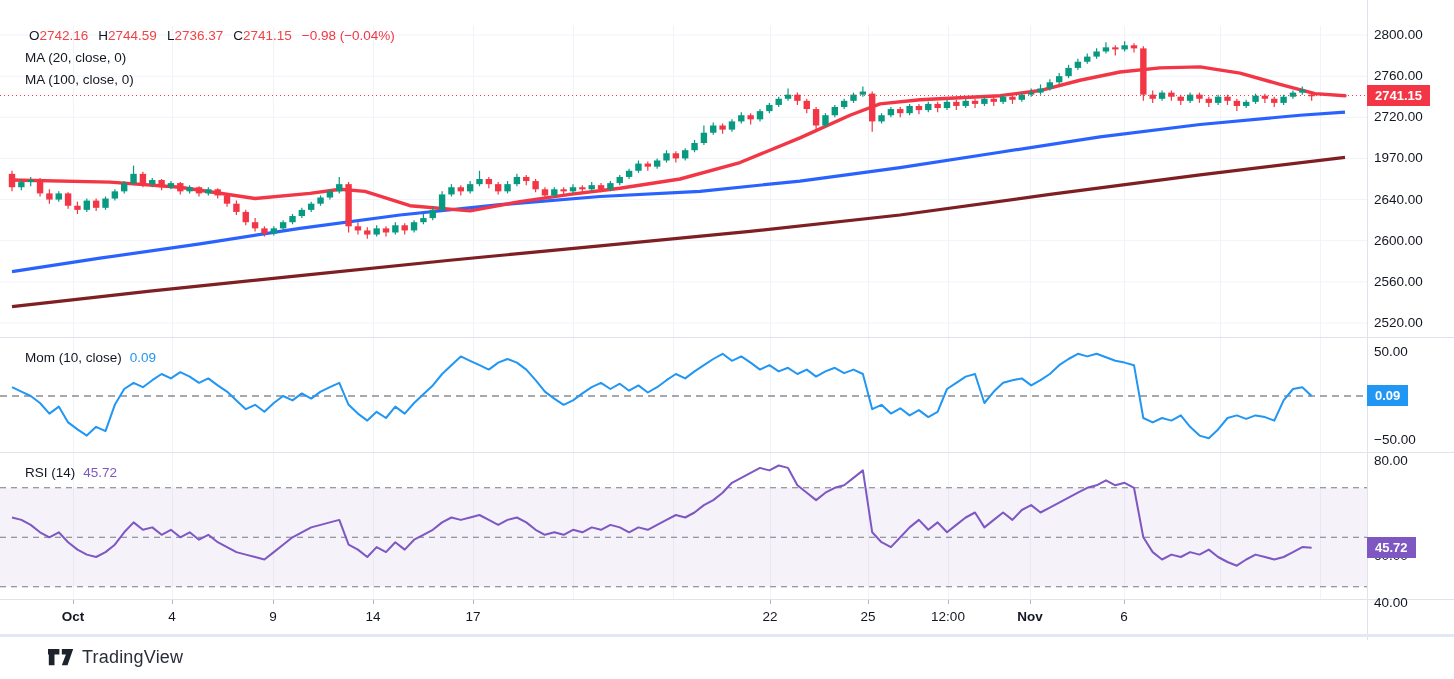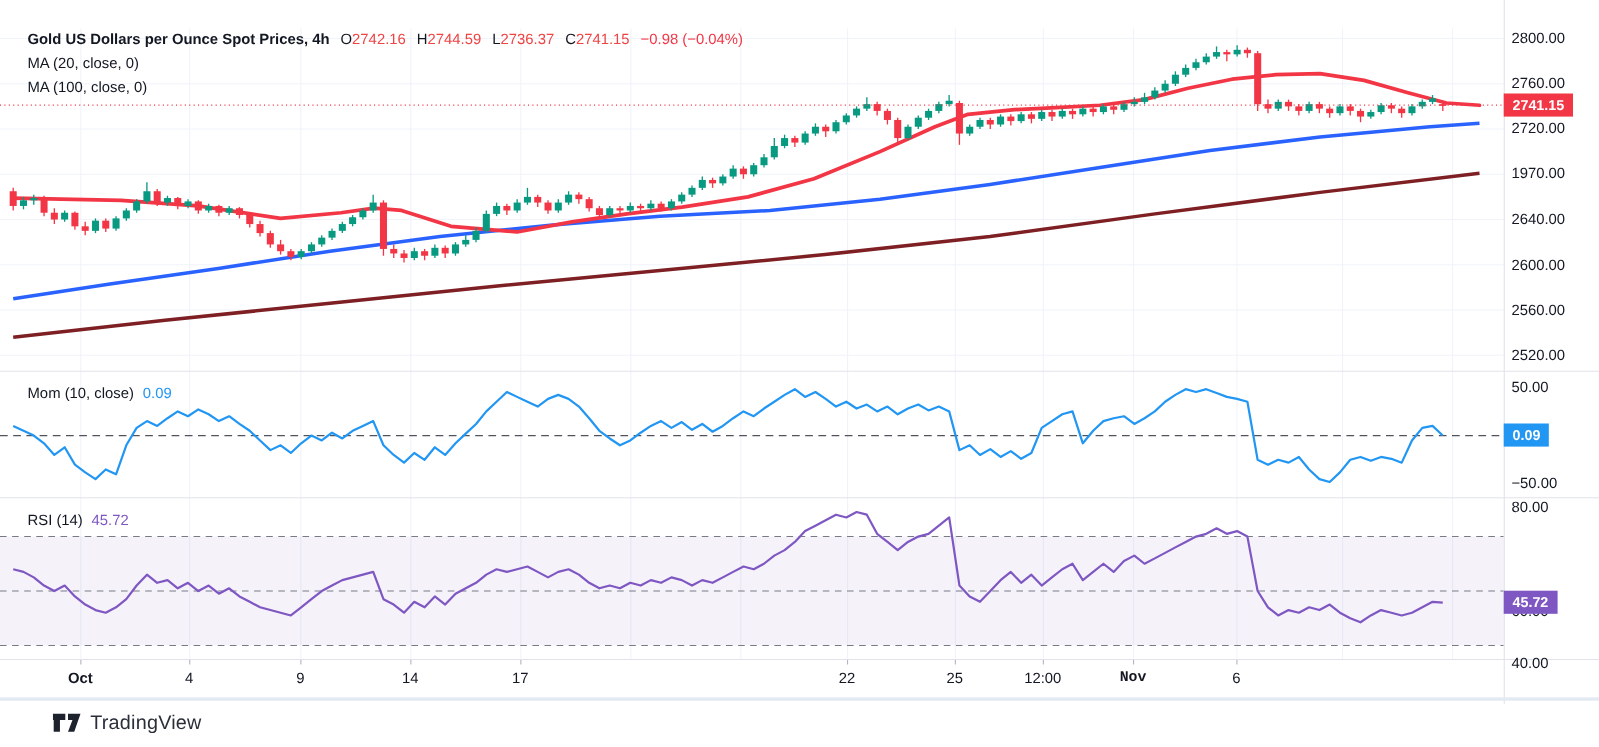--- a/index.html
+++ b/index.html
@@ -355,21 +355,20 @@
       <line x1="473.5" y1="600" x2="473.5" y2="604" stroke="#b2b5be" stroke-width="1"></line>
       <line x1="770.5" y1="600" x2="770.5" y2="604" stroke="#b2b5be" stroke-width="1"></line>
       <line x1="868.5" y1="600" x2="868.5" y2="604" stroke="#b2b5be" stroke-width="1"></line>
       <line x1="948.5" y1="600" x2="948.5" y2="604" stroke="#b2b5be" stroke-width="1"></line>
       <line x1="1030.5" y1="600" x2="1030.5" y2="604" stroke="#b2b5be" stroke-width="1"></line>
       <line x1="1124.5" y1="600" x2="1124.5" y2="604" stroke="#b2b5be" stroke-width="1"></line>
     </svg>
 
   <div class="legend">
     <div class="legend-row">
-      <span class="legend-title">Gold US Dollars per Ounce Spot Prices, 4h</span>
       <span><span class="ohlc-letter">O</span><span class="ohlc-val">2742.16</span></span>
       <span><span class="ohlc-letter">H</span><span class="ohlc-val">2744.59</span></span>
       <span><span class="ohlc-letter">L</span><span class="ohlc-val">2736.37</span></span>
       <span><span class="ohlc-letter">C</span><span class="ohlc-val">2741.15</span></span>
       <span class="ohlc-change">−0.98 (−0.04%)</span>
     </div>
     <div class="ma-row">MA (20, close, 0)</div>
     <div class="ma-row">MA (100, close, 0)</div>
   </div>
 
@@ -412,15 +411,15 @@
     <div class="axis-label" style="top: 504.5px; margin-top: 43px;">60.00</div>
     <div class="axis-label" style="top: 554px; margin-top: 41px;">40.00</div>
     <div class="time-label bold" style="left: 73px;">Oct</div>
     <div class="time-label" style="left: 172px;">4</div>
     <div class="time-label" style="left: 273px;">9</div>
     <div class="time-label" style="left: 373px;">14</div>
     <div class="time-label" style="left: 473px;">17</div>
     <div class="time-label" style="left: 770px;">22</div>
     <div class="time-label" style="left: 868px;">25</div>
     <div class="time-label" style="left: 948px;">12:00</div>
-    <div class="time-label bold" style="left: 1030px; font-family: Liberation Mono, monospace;">Nov</div>
+    <div class="time-label bold" style="left: 1030px;">Nov</div>
     <div class="time-label" style="left: 1124px;">6</div>
   </div>
 
 </body></html>

